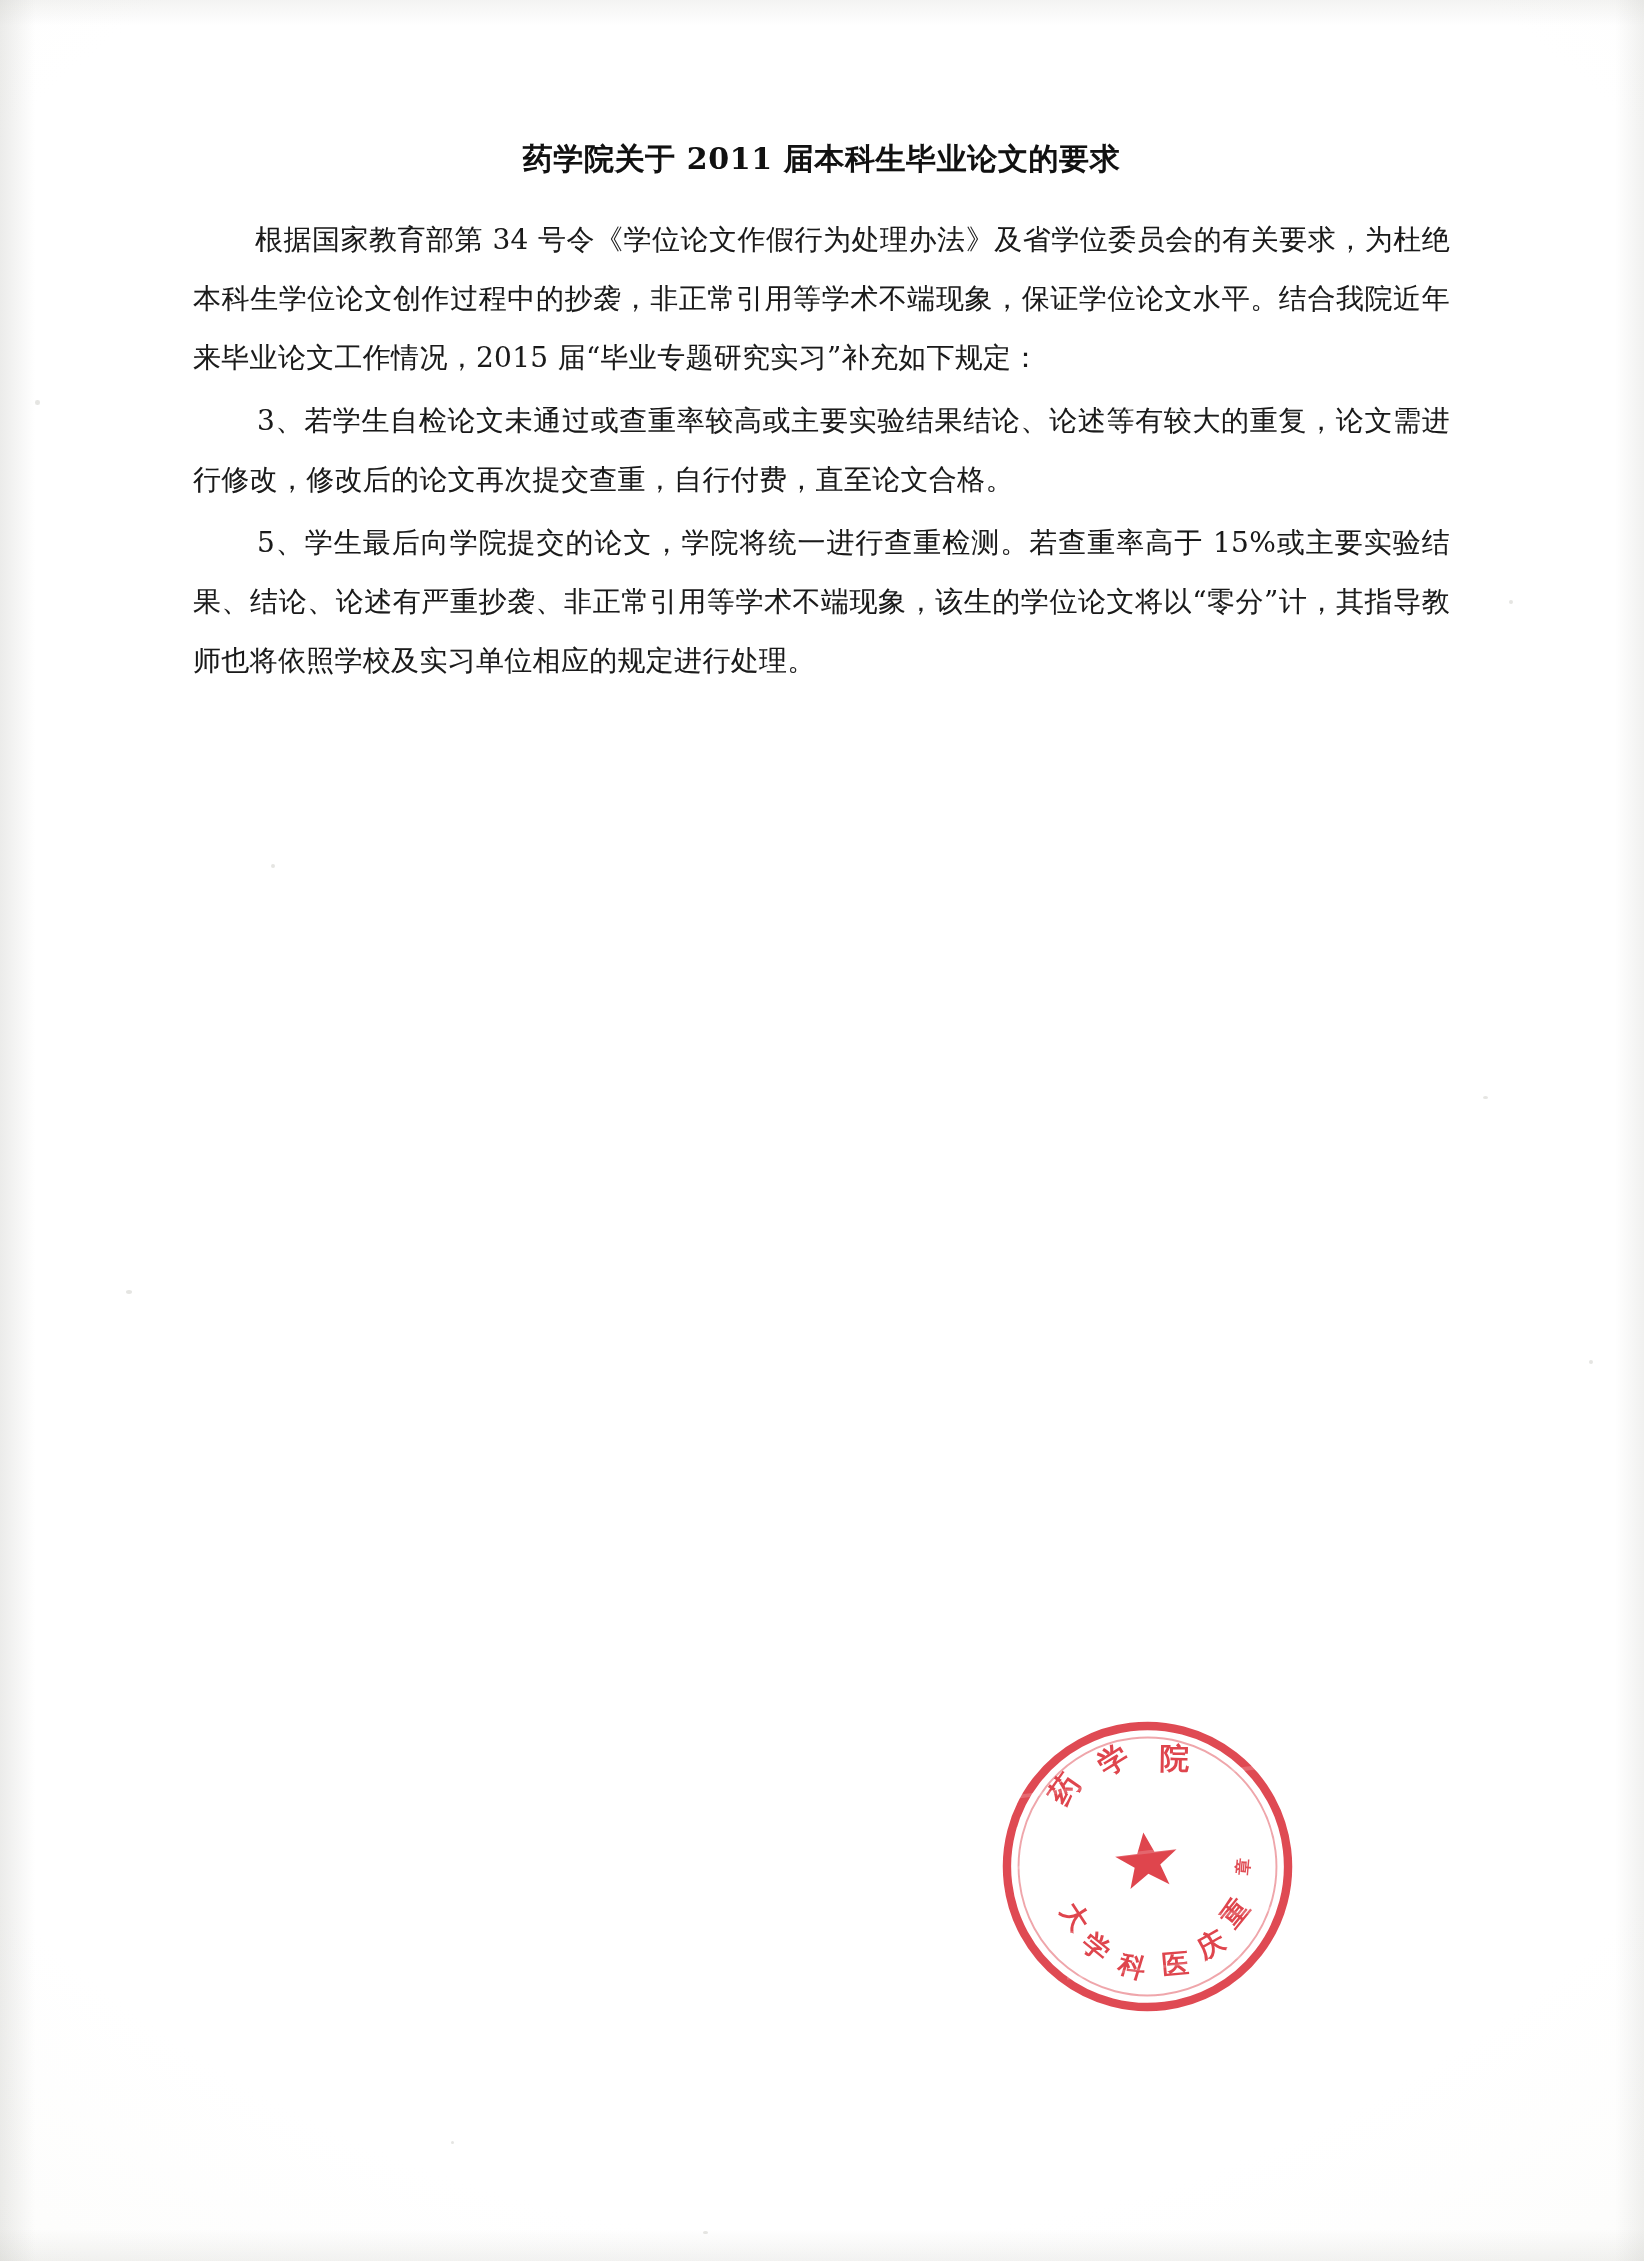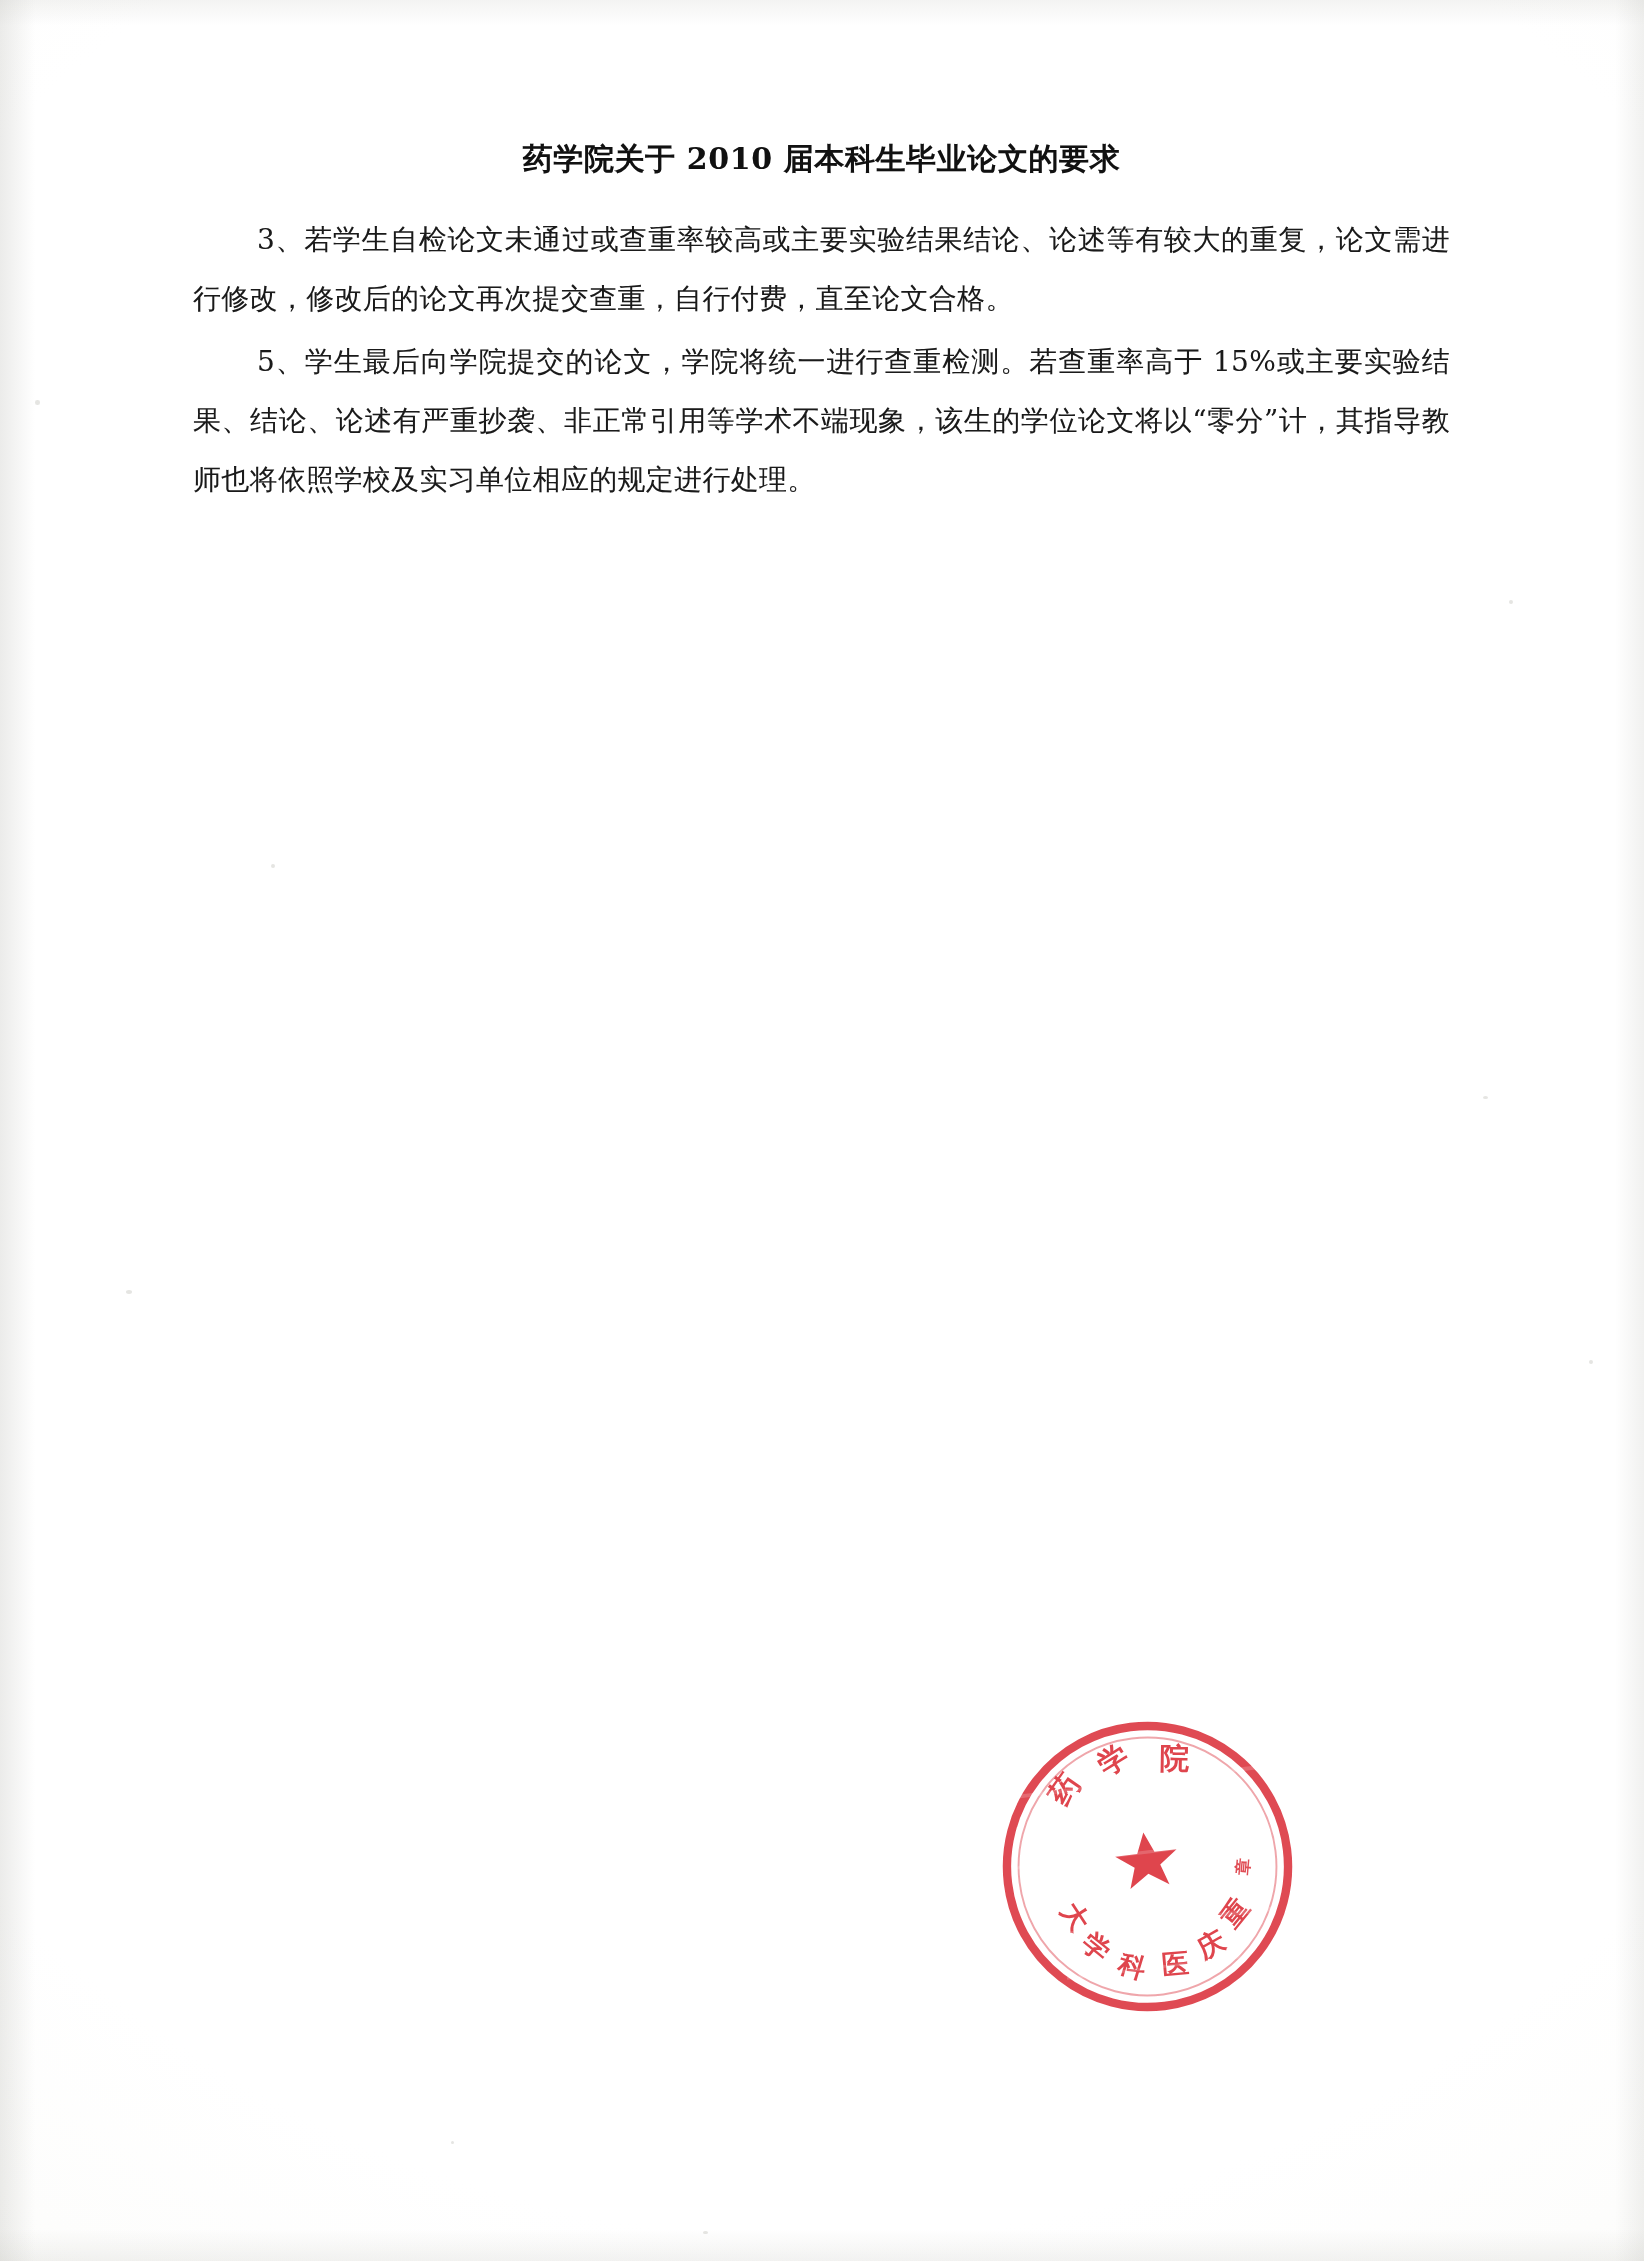--- a/index.html
+++ b/index.html
@@ -106,22 +106,23 @@
   <div class="speck" style="left:271px; top:864px; width:3.9px; height:3.9px;"></div>
   <div class="speck" style="left:1509px; top:600px; width:3.9px; height:3.9px;"></div>
   <div class="speck" style="left:1483px; top:1096px; width:5.2px; height:3.2px;"></div>
   <div class="speck" style="left:126px; top:1290px; width:5.8px; height:3.9px;"></div>
   <div class="speck" style="left:1589px; top:1360px; width:3.9px; height:3.9px;"></div>
   <div class="speck" style="left:703px; top:2231px; width:4.5px; height:3.2px;"></div>
   <div class="speck" style="left:451px; top:2141px; width:3.2px; height:3.2px;"></div>
 
   <div class="doc">
 
-    <h1 class="doc-title">药学院关于 2010 届本科生毕业论文的要求</h1>
+    <h1 class="doc-title">药学院关于 2011 届本科生毕业论文的要求</h1>
 
+    <p class="para">根据国家教育部第 34 号令《学位论文作假行为处理办法》及省学位委员会的有关要求，为杜绝本科生学位论文创作过程中的抄袭，非正常引用等学术不端现象，保证学位论文水平。结合我院近年来毕业论文工作情况，2015 届“毕业专题研究实习”补充如下规定：</p>
 
 
 
     <p class="para item">3、若学生自检论文未通过或查重率较高或主要实验结果结论、论述等有较大的重复，论文需进行修改，修改后的论文再次提交查重，自行付费，直至论文合格。</p>
 
     <p class="para item">5、学生最后向学院提交的论文，学院将统一进行查重检测。若查重率高于 15%或主要实验结果、结论、论述有严重抄袭、非正常引用等学术不端现象，该生的学位论文将以“零分”计，其指导教师也将依照学校及实习单位相应的规定进行处理。</p>
 
   </div>
 
   <div id="seal">

